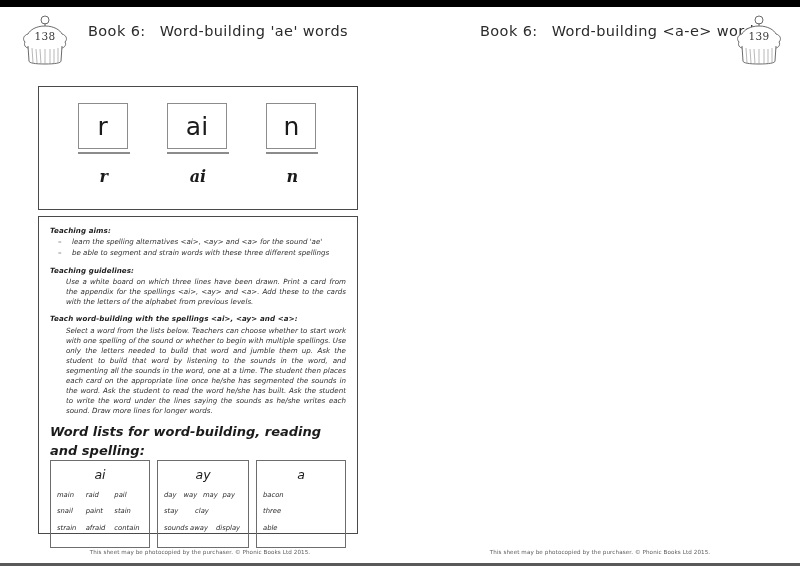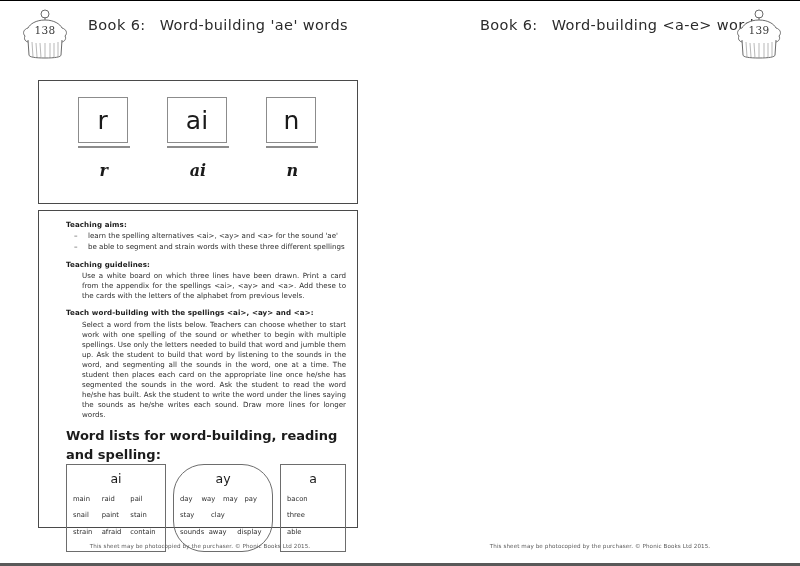--- a/index.html
+++ b/index.html
@@ -10,21 +10,21 @@
   body {
     font-family: "DejaVu Sans", sans-serif;
     color: #231f20;
   }
   #page {
     position: relative;
     width: 800px;
     height: 566px;
     background: #ffffff;
     overflow: hidden;
-    border-top: 1px solid #000000;
+    border-top: 7px solid #000000;
     border-bottom: 3px solid #595959;
     box-sizing: border-box;
   }
   .spread {
     display: flex;
     width: 800px;
     height: 560px;
   }
   .sheet {
     position: relative;
@@ -120,23 +120,24 @@
     font-style: italic;
     font-weight: bold;
     font-size: 16px;
     color: #1a1a1a;
   }
 
   
   .teach {
     position: absolute;
     box-sizing: border-box;
-    padding: 9px 11px 9px 27px;
+    padding: 9px 11px 9px 11px;
     line-height: 1.42;
     color: #2d2d2d;
+    font-style: italic;
   }
   .teach-l {
     left: 38px;
     top: 209px;
     width: 320px;
     height: 318px;
     font-size: 7.1px;
   }
   .t-head {
     font-weight: bold;
@@ -165,21 +166,21 @@
     color: #1b1b1b;
   }
   .wl-row { display: flex; gap: 7px; }
   .wl-box {
     border: 1px solid #6d6d6d;
     box-sizing: border-box;
     height: 88px;
     padding: 5px 6px 0 6px;
   }
   .wl-box.ai  { width: 100px; }
-  .wl-box.ay  { width: 100px; border-radius: 31px; }
+  .wl-box.ay  { width: 92px; }
   .wl-box.a   { width: 92px; }
   .wl-title {
     text-align: center;
     font-size: 12.5px;
     color: #1a1a1a;
     margin-bottom: 7px;
     font-family: "DejaVu Sans", sans-serif;
   }
   .wl-line {
     display: flex;

